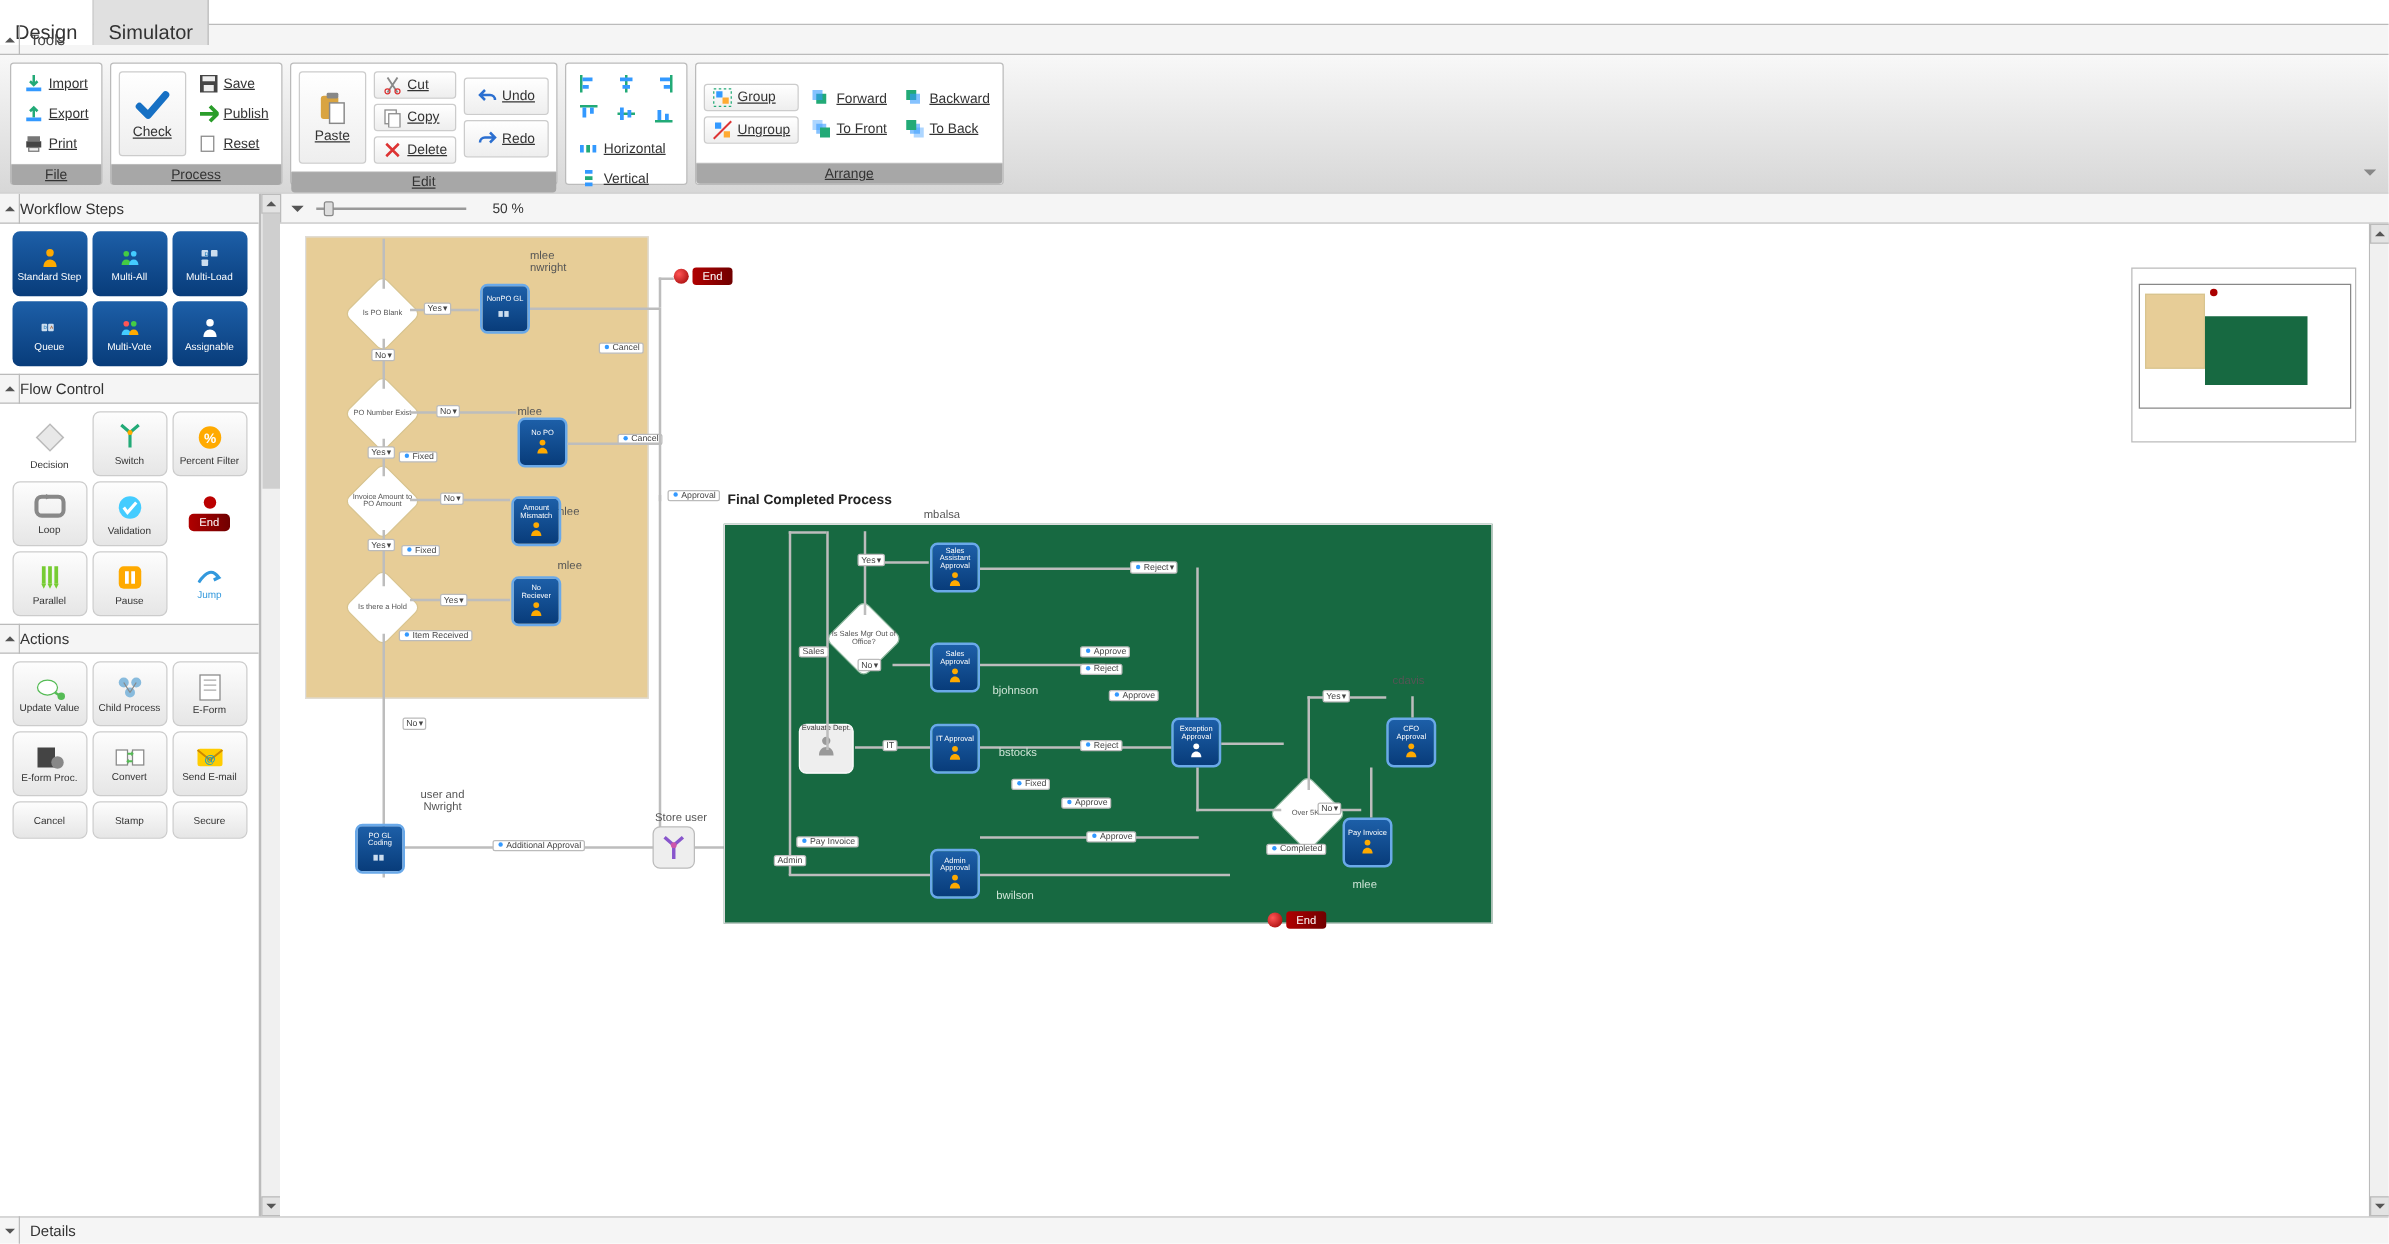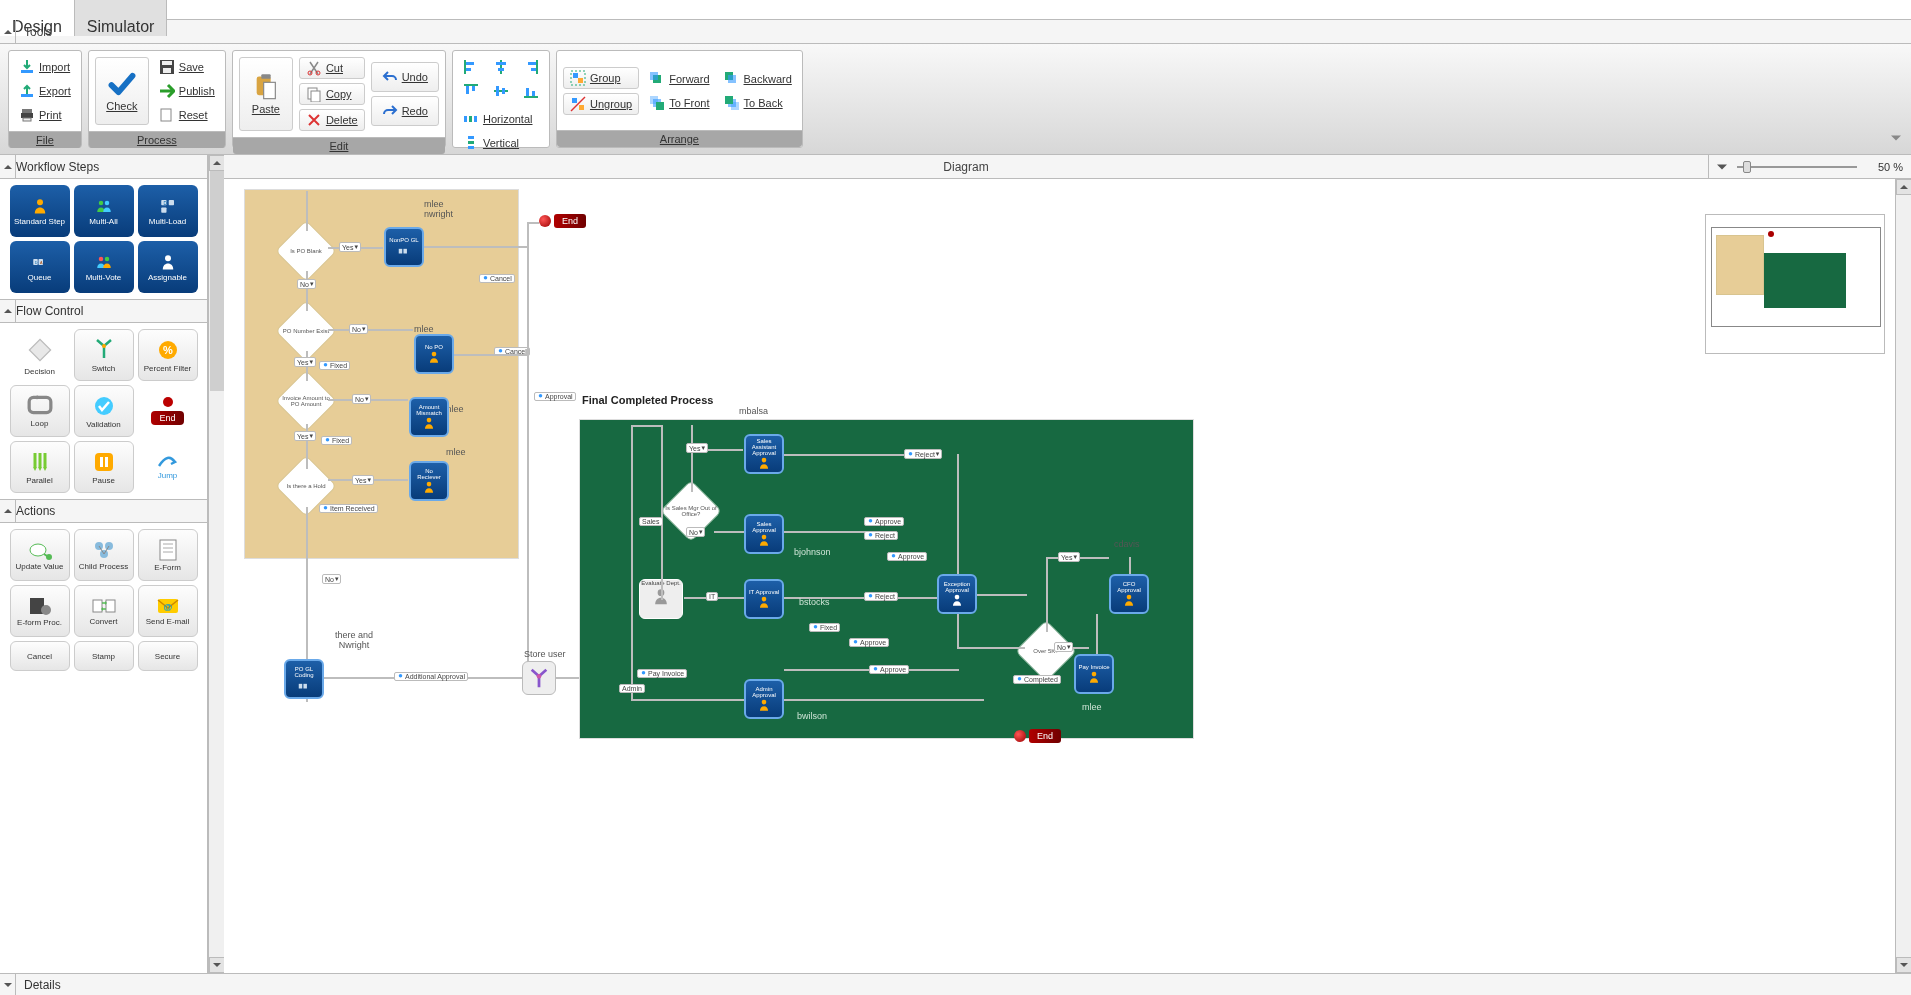--- a/index.html
+++ b/index.html
@@ -583,21 +583,20 @@
      <div style="flex:1"></div>
      <div class="sb-btn">
         <svg width="8" height="8" viewBox="0 0 8 8">
           <path d="M0 2 L4 6 L8 2 Z" fill="#555"></path>
         </svg>
       </div>
   </div>
 
   <div class="canvas-zone">
     <div class="canvas-hdr">
-      <div class="title">Diagram</div>
       <div class="zoom-box">
         <svg width="10" height="10" viewBox="0 0 8 8">
             <path d="M0 2 L4 6 L8 2 Z" fill="#555"></path>
           </svg>
         <div class="zoom-track">
             <div class="line"></div>
             <div class="knob"></div>
           </div>
         <div class="zoom-val">50 %</div>
       </div>
@@ -717,21 +716,21 @@
         <div class="wire" style="left:303px; top:67px; width:2px; height:155px;"></div>
 
         <div class="tag" style="left:310px; top:213px;">
             <svg viewBox="0 0 8 8">
               <circle cx="4" cy="3" r="2" fill="#39f"></circle>
             </svg>
             <span>Approval</span>
           </div>
         <div class="wire" style="left:303px; top:217px; width:2px; height:280px;"></div>
 
-        <div class="plain-lbl" style="left:100px; top:451px; width:60px; text-align:center">there and Nwright</div>
+        <div class="plain-lbl" style="left:100px; top:451px; width:60px; text-align:center">user and Nwright</div>
         <div class="node blue" style="left:60px; top:480px;">
             <span>PO GL Coding</span>
             <svg style="width:14px;height:14px" viewBox="0 0 24 24">
               <rect x="3" y="10" width="6" height="8" fill="#cde"></rect>
               <rect x="11" y="10" width="6" height="8" fill="#cde"></rect>
             </svg>
           </div>
         <div class="wire" style="left:100px; top:498px; width:205px; height:2px;"></div>
         <div class="tag" style="left:170px; top:493px;">
             <svg viewBox="0 0 8 8">

